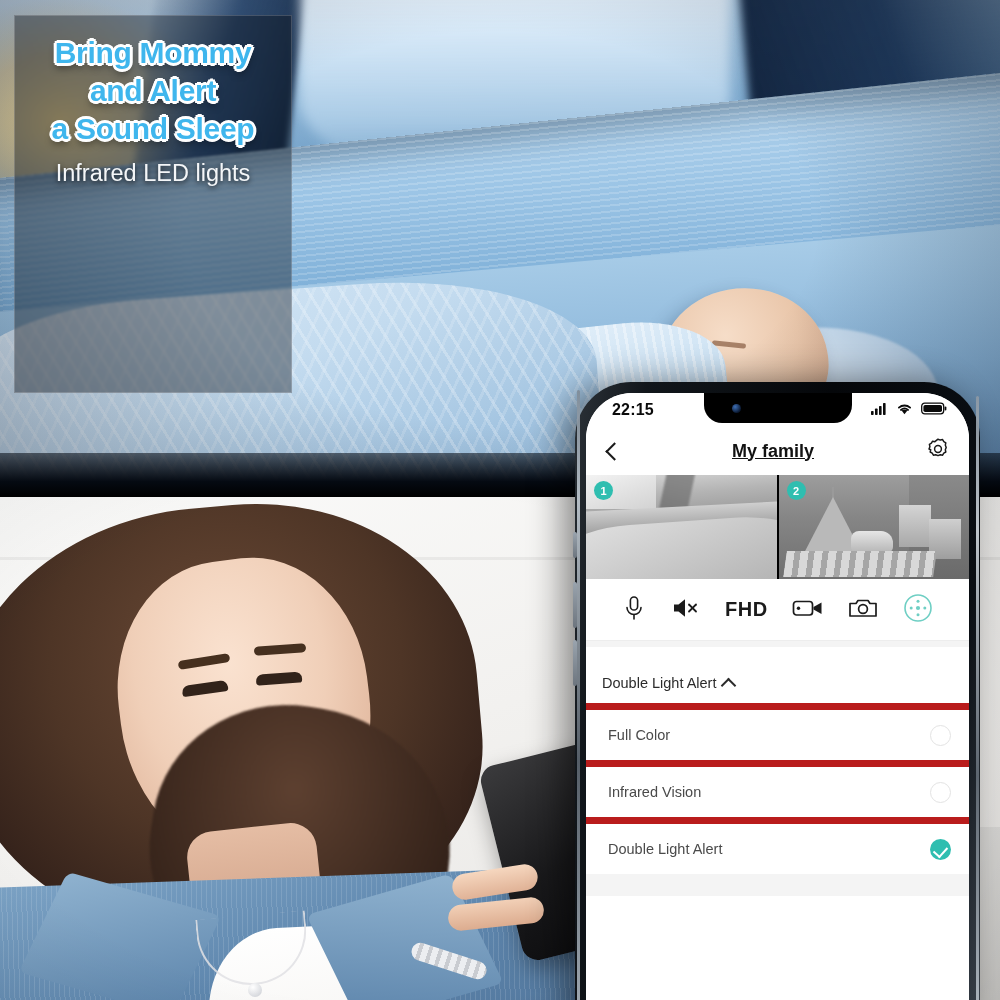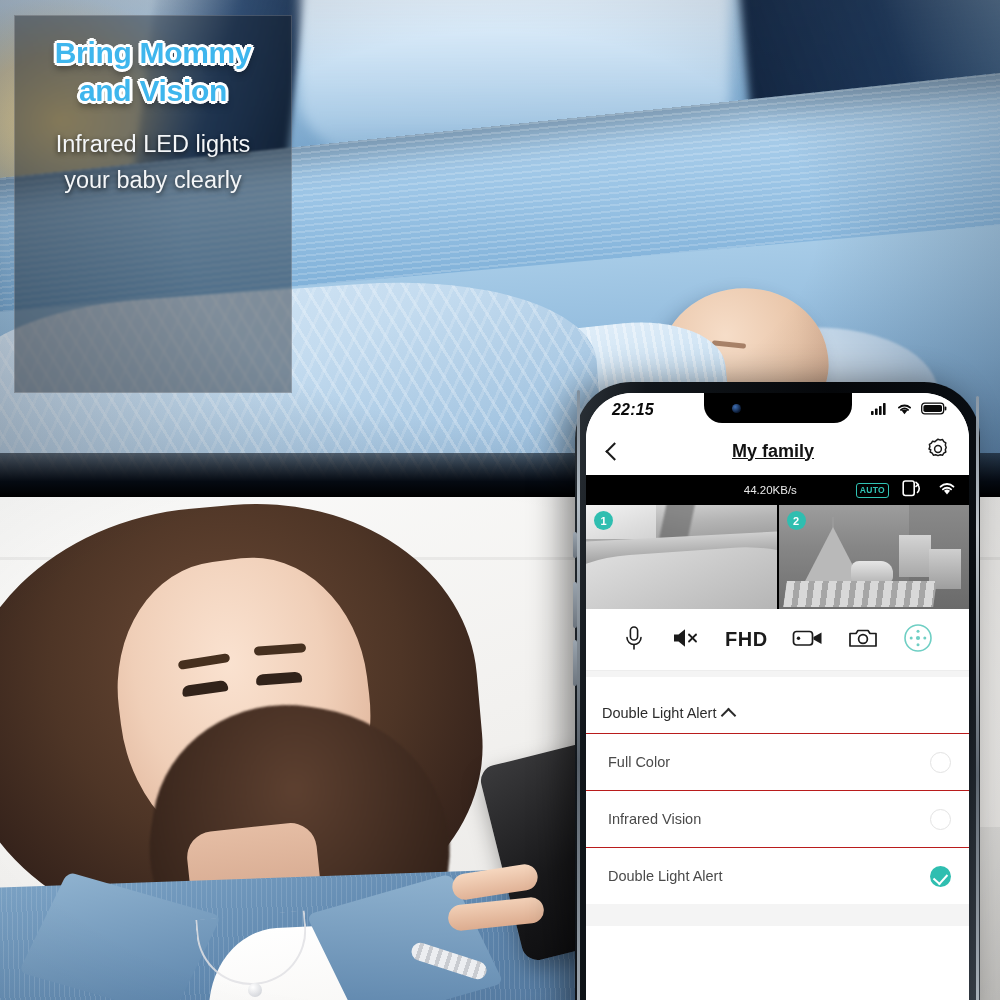--- a/index.html
+++ b/index.html
@@ -73,21 +73,21 @@
   
   .overlay { position:absolute; left:14px; top:15px; width:278px; height:378px;
     background:rgba(10,14,22,.40); border:1px solid rgba(255,255,255,.18);
     backdrop-filter:blur(1px); padding:18px 10px 14px; text-align:center; }
   .ov-head { font-weight:bold; font-size:30px; line-height:1.26; color:#3FB6ED;
     letter-spacing:-.3px;
     text-shadow:
       -2px -2px 0 #fff, 2px -2px 0 #fff, -2px 2px 0 #fff, 2px 2px 0 #fff,
       -3px 0 0 #fff, 3px 0 0 #fff, 0 -3px 0 #fff, 0 3px 0 #fff,
       0 5px 7px rgba(0,0,0,.55); }
-  .ov-body { margin-top:16px; font-size:23.5px; line-height:1.56; color:#f4f6f8;
+  .ov-body { margin-top:8px; font-size:23.5px; line-height:1.56; color:#f4f6f8;
     text-shadow:0 2px 5px rgba(0,0,0,.75); }
 
   
   .photo-bot { position:absolute; left:0; top:497px; width:1000px; height:503px; overflow:hidden;
     background:#f3f2f0; }
   .pb-bg { position:absolute; inset:0;
     background:linear-gradient(160deg,#fbfbfa 0%,#f2f1ef 45%,#e6e4e1 100%); }
   .pb-wall { position:absolute; left:0; top:60px; width:1000px; height:3px; background:rgba(0,0,0,.05); }
   .pb-sofa { position:absolute; left:560px; top:330px; width:460px; height:190px;
     background:linear-gradient(170deg,#e3e2e0,#cdccc9); border-radius:30px 0 0 0; }
@@ -180,21 +180,21 @@
   .screen { position:relative; width:383px; height:629px; background:#fff;
     border-radius:46px 46px 0 0; overflow:hidden; }
 
   .notch { position:absolute; left:50%; transform:translateX(-50%); top:0;
     width:148px; height:30px; background:#000; border-radius:0 0 18px 18px; z-index:6; }
   .notch-cam { position:absolute; left:28px; top:11px; width:9px; height:9px; border-radius:50%;
     background:radial-gradient(circle at 35% 32%, #3e6fb5, #0b1a33 70%); }
 
   .statusbar { position:relative; height:34px; display:flex; align-items:center;
     justify-content:space-between; padding:0 22px 0 26px; background:#fff; z-index:5; }
-  .sb-time { font-size:16px; font-weight:bold; color:#0b0b0b; letter-spacing:.2px;font-style:italic; }
+  .sb-time { font-size:16px; font-weight:bold; color:#0b0b0b; letter-spacing:.2px; }
   .sb-right { display:flex; align-items:center; gap:8px; }
 
   .navbar { height:48px; display:flex; align-items:center; justify-content:space-between;
     padding:0 18px 0 16px; background:#fff; }
   .nav-title { font-size:18px; font-weight:bold; color:#121212;text-decoration:underline; }
   .chev-back { width:13px; height:13px; border-left:2.4px solid #1a1a1a; border-bottom:2.4px solid #1a1a1a;
     transform:rotate(45deg); margin-left:6px; }
 
   .netbar { height:30px; background:#000; display:flex; align-items:center; justify-content:flex-end;
     padding:0 12px; gap:13px; }
@@ -248,21 +248,21 @@
     justify-content:space-between; padding:14px 16px 12px; }
   .lm-left { max-width:196px; }
   .lm-title { font-size:16px; color:#2b2b2b; }
   .lm-sub { font-size:10.5px; color:#a9a9a9; line-height:1.35; margin-top:3px; }
   .lm-right { display:flex; align-items:center; gap:7px; padding-top:14px; }
   .lm-value { font-size:14.5px; color:#2b2b2b; }
   .chev-up { width:11px; height:11px; border-left:2px solid #2b2b2b; border-top:2px solid #2b2b2b;
     transform:rotate(45deg); margin-top:4px; }
 
   .opt { background:#fff; height:57px; display:flex; align-items:center;
-    justify-content:space-between; padding:0 18px 0 22px; border-top:1px solid #b91c1c; }
+    justify-content:space-between; padding:0 18px 0 22px; border-top:7px solid #b91c1c; }
   .opt-label { font-size:14.5px; color:#4a4a4a; }
   .radio { width:21px; height:21px; border-radius:50%; border:1.6px solid #e3e3e3; background:#fff; }
   .radio.on { border:none; background:#2FBEB0; position:relative; }
   .radio.on::after { content:""; position:absolute; left:6px; top:5.5px; width:7px; height:11px;
     border-right:2.2px solid #fff; border-bottom:2.2px solid #fff; transform:rotate(42deg); }
   .list-gap { height:22px; background:#f4f4f4; }
   .panel-tail { height:120px; background:#fff; }
 </style>
 </head>
 <body>
@@ -283,25 +283,25 @@
     <div class="pt-body"></div>
     <div class="pt-blanket"></div>
     <div class="pt-hand"></div>
     <div class="pt-vignette"></div>
     <div class="pt-bottomband"></div>
   </div>
 
   <div class="overlay">
     <div class="ov-head">
       <div>Bring Mommy</div>
-      <div>and Vision</div>
+      <div>and Alert</div>
+      <div>a Sound Sleep</div>
     </div>
     <div class="ov-body">
       <div>Infrared LED lights</div>
-      <div>your baby clearly</div>
     </div>
   </div>
 
   <div class="photo-bot">
     <div class="pb-bg"></div>
     <div class="pb-wall"></div>
     <div class="pb-sofa"></div>
     <div class="pb-hair"></div>
     <div class="pb-face"></div>
     <div class="pb-brow-l"></div>
@@ -376,38 +376,20 @@
         <div class="chev-back"></div>
         <div class="nav-title">My family</div>
         <span>
           <svg width="26" height="26" viewBox="0 0 26 26">
             <path d="M13 3.2 l2.3.9 2.3-.5 1.2 2 2 1.2-.5 2.3.9 2.3-.9 2.3.5 2.3-2 1.2-1.2 2-2.3-.5-2.3.9-2.3-.9-2.3.5-1.2-2-2-1.2.5-2.3L4 13l.9-2.3-.5-2.3 2-1.2 1.2-2 2.3.5Z" fill="none" stroke="#1a1a1a" stroke-width="1.5" stroke-linejoin="round"></path>
             <circle cx="13" cy="13" r="3.4" fill="none" stroke="#1a1a1a" stroke-width="1.5"></circle>
           </svg>
         </span>
       </div>
 
-      <div class="netbar">
-        <div class="net-speed">44.20KB/s</div>
-        <div class="auto-badge">AUTO</div>
-        <span>
-          <svg width="22" height="20" viewBox="0 0 22 20">
-            <rect x="1.2" y="3" width="11" height="14.5" rx="2.2" stroke="#fff" stroke-width="1.6" fill="none"></rect>
-            <path d="M15.5 6.5 a5.5 5.5 0 0 1 0 8" stroke="#fff" stroke-width="1.6" fill="none" stroke-linecap="round"></path>
-            <path d="M14 4.4 l2.4 2.1 -2.4 1.9" stroke="#fff" stroke-width="1.6" fill="none" stroke-linejoin="round" stroke-linecap="round"></path>
-          </svg>
-        </span>
-        <span>
-          <svg width="20" height="16" viewBox="0 0 20 16">
-            <path d="M10 14.6 L7 10.8 a4.8 4.8 0 0 1 6 0 Z" fill="#fff"></path>
-            <path d="M3.6 6.6 a9.2 9.2 0 0 1 12.8 0" stroke="#fff" stroke-width="2" fill="none" stroke-linecap="round"></path>
-            <path d="M5.9 9.4 a5.9 5.9 0 0 1 8.2 0" stroke="#fff" stroke-width="1.8" fill="none" stroke-linecap="round"></path>
-          </svg>
-        </span>
-      </div>
 
       <div class="feeds">
         <div class="feed f1">
           <div class="b-win"></div>
             <div class="b-canopy"></div>
           <div class="b-rail"></div>
             <div class="b-pillow"></div>
           <div class="b-head"></div>
             <div class="b-blanket"></div>
           <div class="feed-badge">1</div>

